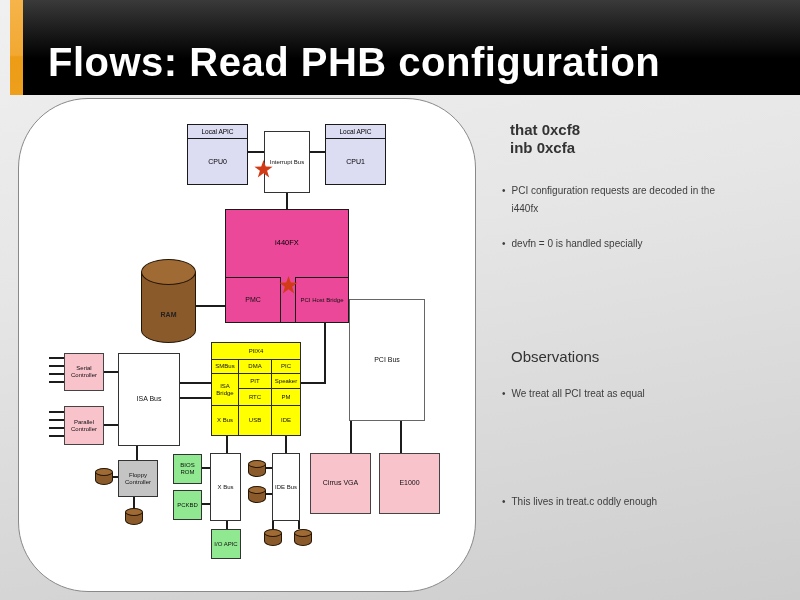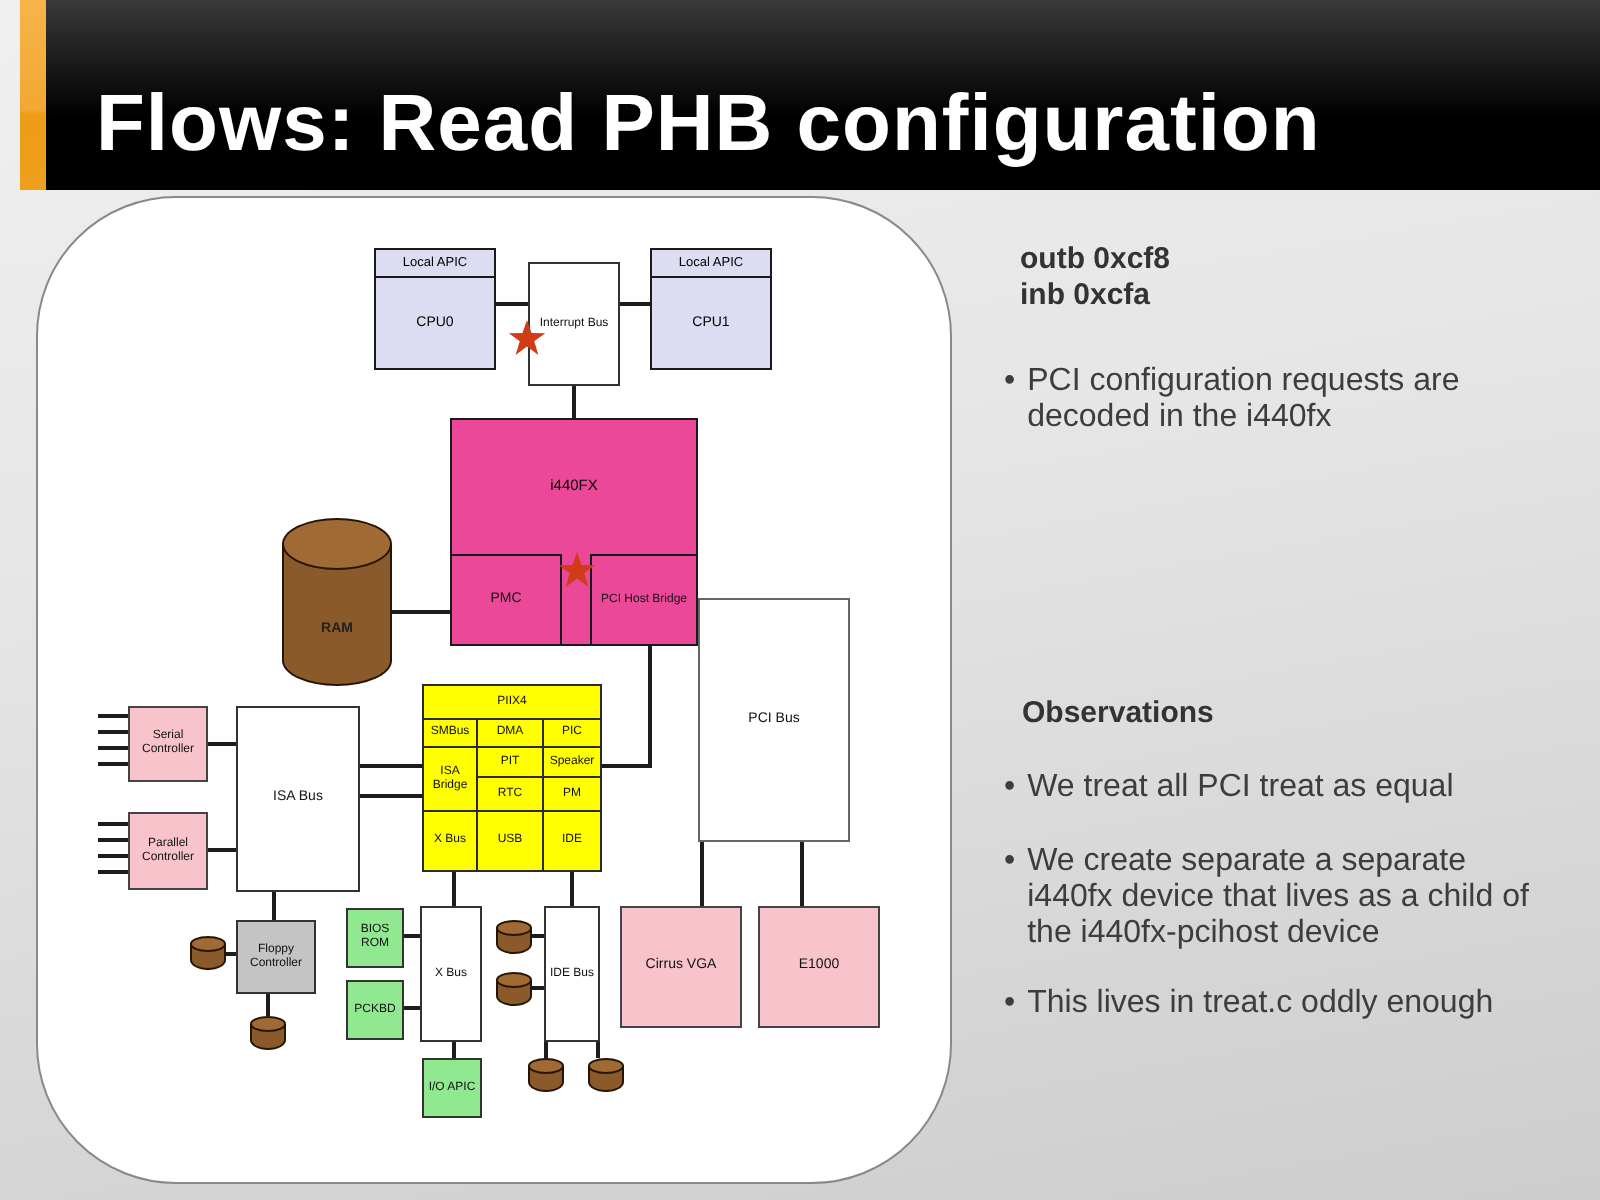--- a/index.html
+++ b/index.html
@@ -70,22 +70,22 @@
   .ram .tube span { font-size:7px; font-weight:bold; color:#222; padding-top:14px; }
 
   .star { position:absolute; width:19px; height:19px; background:#d13b16; z-index:5;
           clip-path:polygon(50% 0%, 62% 34%, 98% 35%, 69% 56%, 80% 92%, 50% 70%,
                             20% 92%, 31% 56%, 2% 35%, 38% 34%); }
 
   
   .io-block { position:absolute; left:510px; top:121px; font-size:15px; font-weight:bold;
               color:#333; line-height:18px; white-space:pre-line; }
   .obs-title { position:absolute; left:511px; top:348px; font-size:15px;
-               font-weight:bold; color:#333; }
-  .bullet { position:absolute; display:flex; font-size:16px; line-height:18px; color:#3d3d3d; }
+               font-weight:normal; color:#333; }
+  .bullet { position:absolute; display:flex; font-size:10px; line-height:18px; color:#3d3d3d; }
   .dot::before { content:"\2022"; margin-right:6px; }
 </style>
 </head>
 <body>
 
 <div class="slide">
 
   <div class="header">
     <div class="accent-bar"></div>
     <div class="title">Flows: Read PHB configuration</div>
@@ -206,35 +206,35 @@
     <div class="ln" style="left:30px;top:266px;width:15px;height:2px;"></div>
     <div class="ln" style="left:30px;top:274px;width:15px;height:2px;"></div>
     <div class="ln" style="left:30px;top:282px;width:15px;height:2px;"></div>
 
     <div class="ln" style="left:30px;top:312px;width:15px;height:2px;"></div>
     <div class="ln" style="left:30px;top:320px;width:15px;height:2px;"></div>
     <div class="ln" style="left:30px;top:328px;width:15px;height:2px;"></div>
     <div class="ln" style="left:30px;top:336px;width:15px;height:2px;"></div>
   </div>
 
-  <div class="io-block"><span>outb 0xcf8</span><br><span>inb 0xcfa</span></div>
+  <div class="io-block"><span>that 0xcf8</span><br><span>inb 0xcfa</span></div>
 
   <div class="bullet" style="left:502px;top:182px;width:240px;">
     <span class="dot"></span>
     <span>PCI configuration requests are decoded in the i440fx</span>
   </div>
+  <div class="bullet" style="left:502px;top:235px;width:260px;">
+    <span class="dot"></span>
+    <span>devfn = 0 is handled specially</span>
+  </div>
 
   <div class="obs-title">Observations</div>
 
   <div class="bullet" style="left:502px;top:385px;width:260px;">
     <span class="dot"></span>
     <span>We treat all PCI treat as equal</span>
   </div>
-  <div class="bullet" style="left:502px;top:422px;width:272px;">
-    <span class="dot"></span>
-    <span>We create separate a separate i440fx device that lives as a child of the i440fx-pcihost device</span>
-  </div>
   <div class="bullet" style="left:502px;top:493px;width:260px;">
     <span class="dot"></span>
     <span>This lives in treat.c oddly enough</span>
   </div>
 
 </div>
 
 </body></html>

